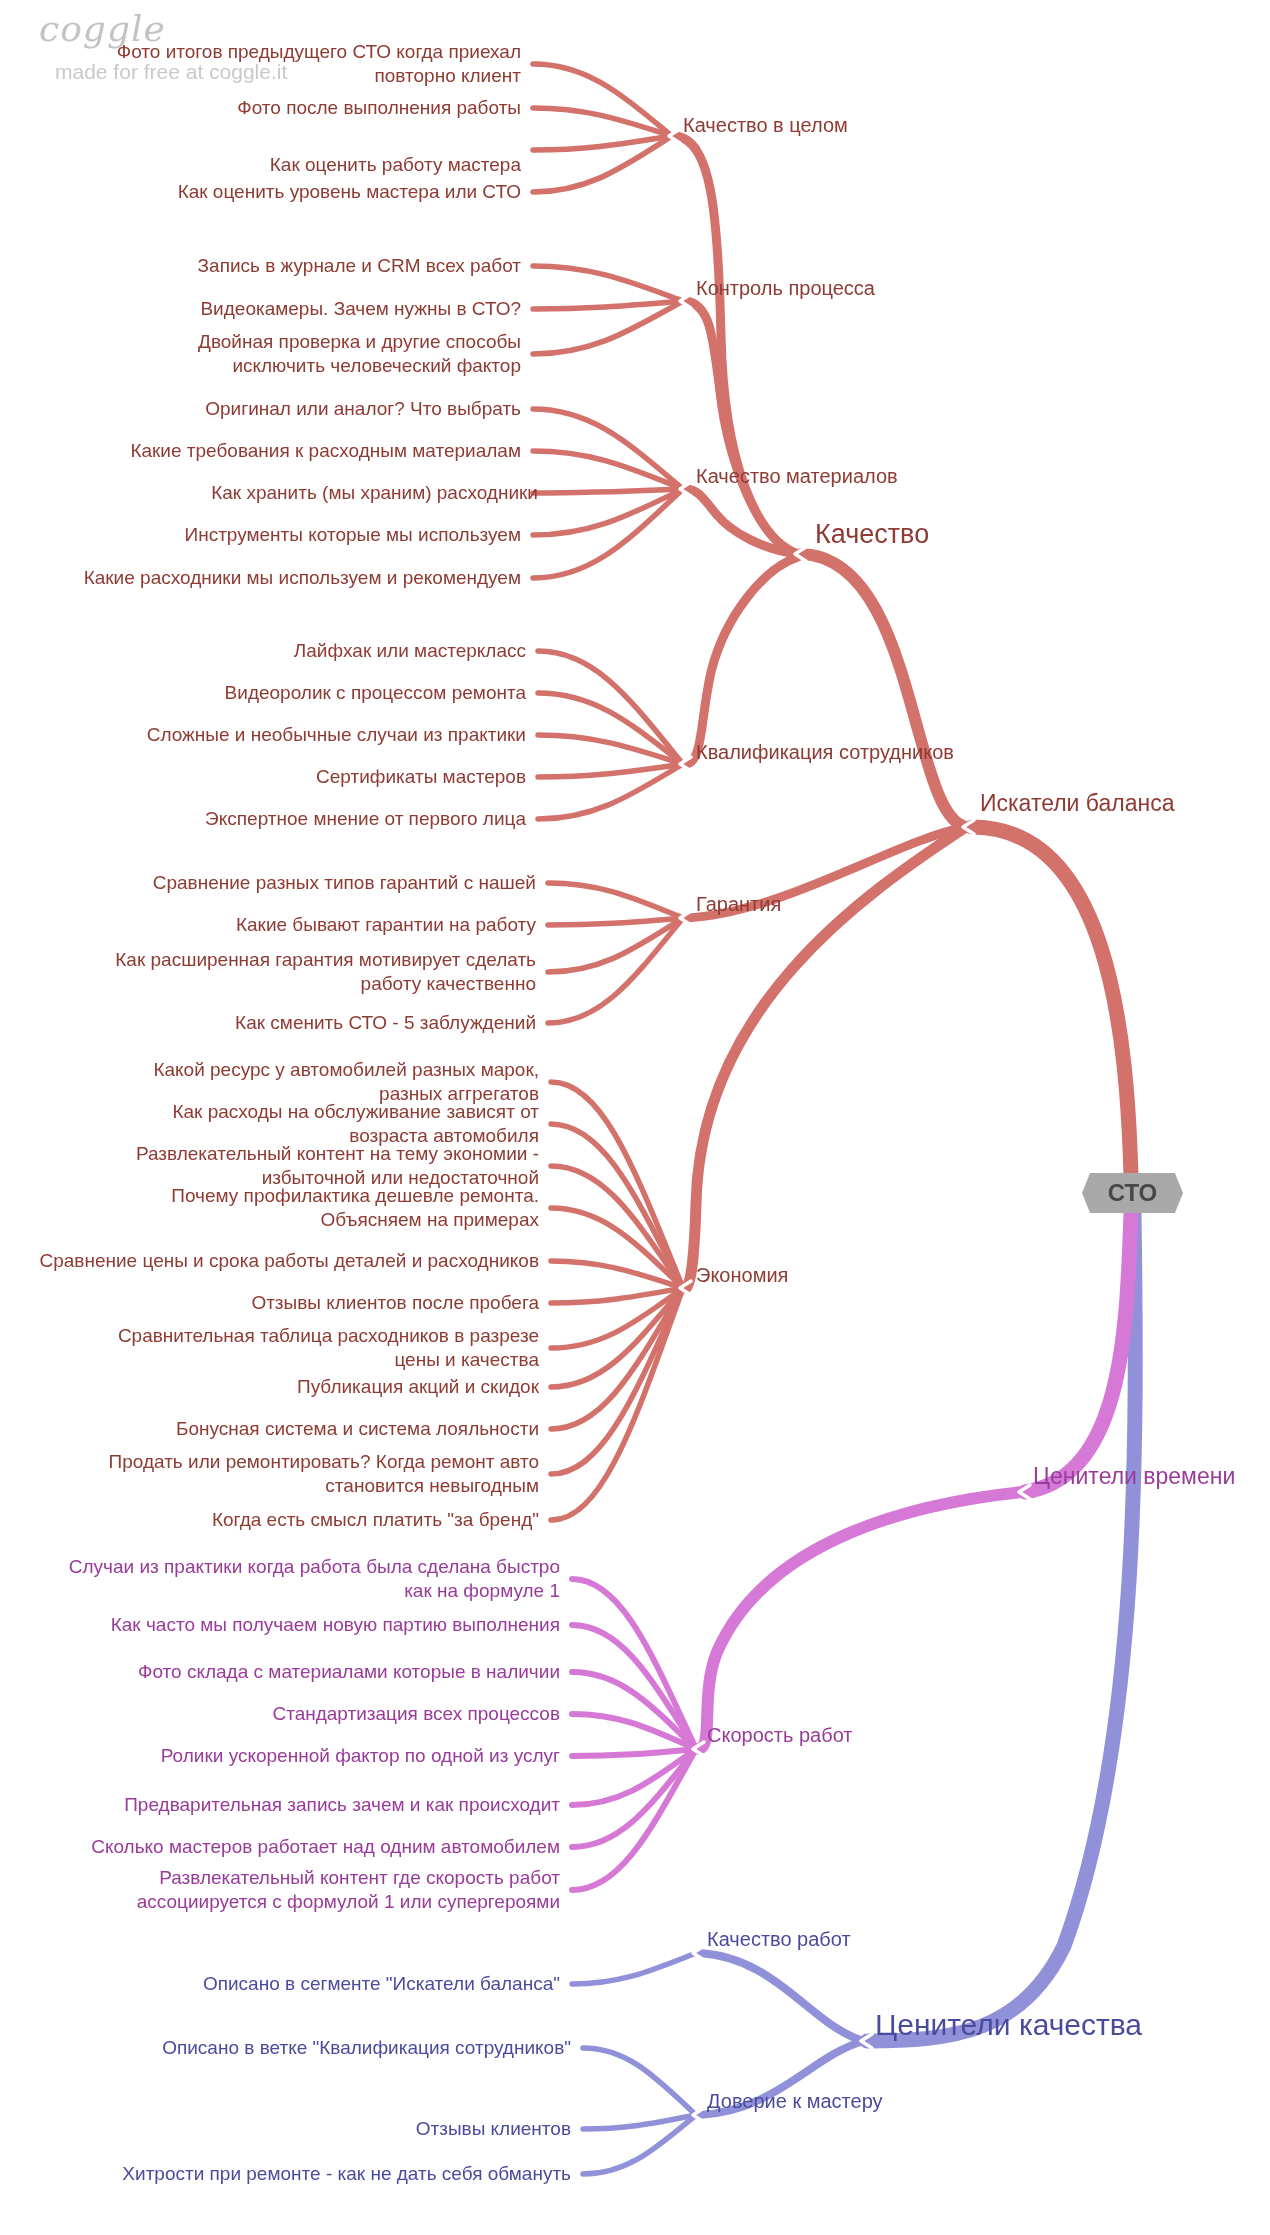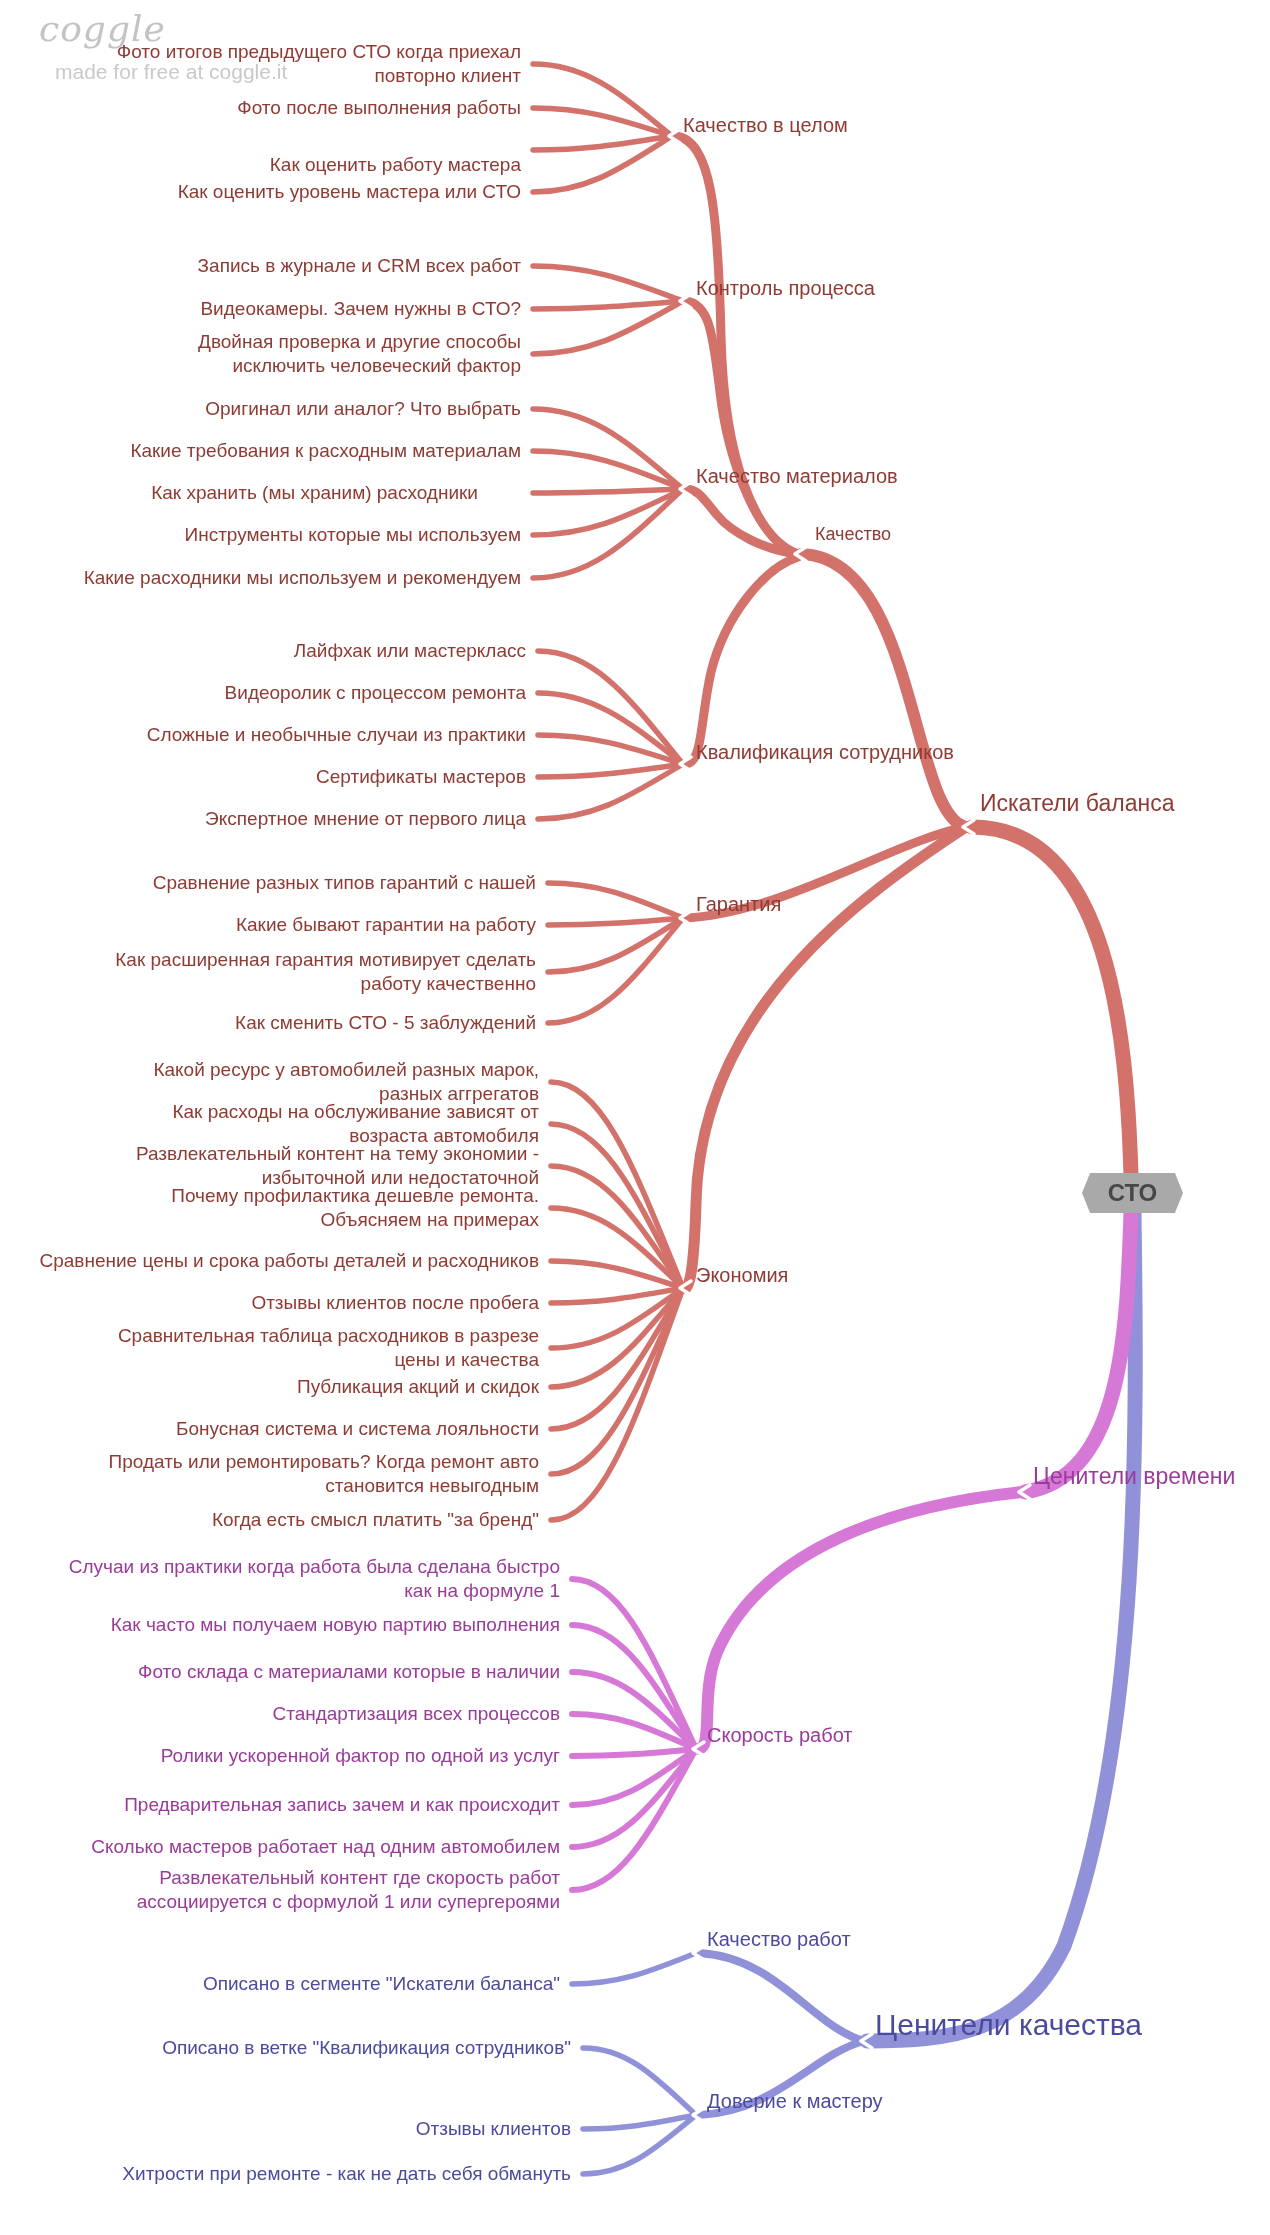--- a/index.html
+++ b/index.html
@@ -3,21 +3,21 @@
 <meta charset="utf-8">
 <style>
   html,body{margin:0;padding:0;background:#fff;}
   .canvas{position:relative;width:1270px;height:2235px;background:#ffffff;overflow:hidden;
           font-family:"Liberation Sans",sans-serif;}
   svg.links{position:absolute;left:0;top:0;}
   .leaf{position:absolute;font-size:19px;line-height:24px;text-align:right;}
   .leaf.nw{white-space:nowrap;}
   .branch{position:absolute;font-size:20px;line-height:26px;white-space:nowrap;}
   .lvl-top{font-size:23px;}
-  .lvl-mid{font-size:18px;}
+  .lvl-mid{font-size:27px;}
   .red{color:#8e3b34;}
   .magenta{color:#993c99;}
   .indigo{color:#4b4b9e;}
   .root-node{position:absolute;display:flex;align-items:center;justify-content:center;
              background:#a9a9a9;color:#474747;font-size:24px;font-weight:bold;
              clip-path:polygon(0% 50%,8% 0%,92% 0%,100% 50%,92% 100%,8% 100%);}
   .wm-logo{position:absolute;font-family:"DejaVu Serif",serif;font-style:italic;
            font-size:36px;color:#c3c3c3;letter-spacing:1px;}
   .wm-tag{position:absolute;font-size:21px;color:#c9c9c9;}
 </style>
@@ -106,21 +106,21 @@
   <div class="leaf red nw" style="right:749px;top:96px;">Фото после выполнения работы</div>
   <div class="leaf red nw" style="right:749px;top:153px;text-align:center;">Как оценить работу мастера</div>
   <div class="leaf red nw" style="right:749px;top:180px;">Как оценить уровень мастера или СТО</div>
 
   <div class="leaf red nw" style="right:749px;top:254px;">Запись в журнале и CRM всех работ</div>
   <div class="leaf red nw" style="right:749px;top:297px;">Видеокамеры. Зачем нужны в СТО?</div>
   <div class="leaf red" style="right:749px;top:330px;width:410px;">Двойная проверка и другие способы исключить человеческий фактор</div>
 
   <div class="leaf red nw" style="right:749px;top:397px;">Оригинал или аналог? Что выбрать</div>
   <div class="leaf red nw" style="right:749px;top:439px;">Какие требования к расходным материалам</div>
-  <div class="leaf red nw" style="right:792px;top:481px;">Как хранить (мы храним) расходники</div>
+  <div class="leaf red nw" style="right:732px;top:481px;">Как хранить (мы храним) расходники</div>
   <div class="leaf red nw" style="right:749px;top:523px;">Инструменты которые мы используем</div>
   <div class="leaf red nw" style="right:749px;top:566px;">Какие расходники мы используем и рекомендуем</div>
 
   <div class="leaf red nw" style="right:744px;top:639px;">Лайфхак или мастеркласс</div>
   <div class="leaf red nw" style="right:744px;top:681px;">Видеоролик с процессом ремонта</div>
   <div class="leaf red nw" style="right:744px;top:723px;">Сложные и необычные случаи из практики</div>
   <div class="leaf red nw" style="right:744px;top:765px;">Сертификаты мастеров</div>
   <div class="leaf red nw" style="right:744px;top:807px;">Экспертное мнение от первого лица</div>
 
   <div class="leaf red nw" style="right:734px;top:871px;">Сравнение разных типов гарантий с нашей</div>

